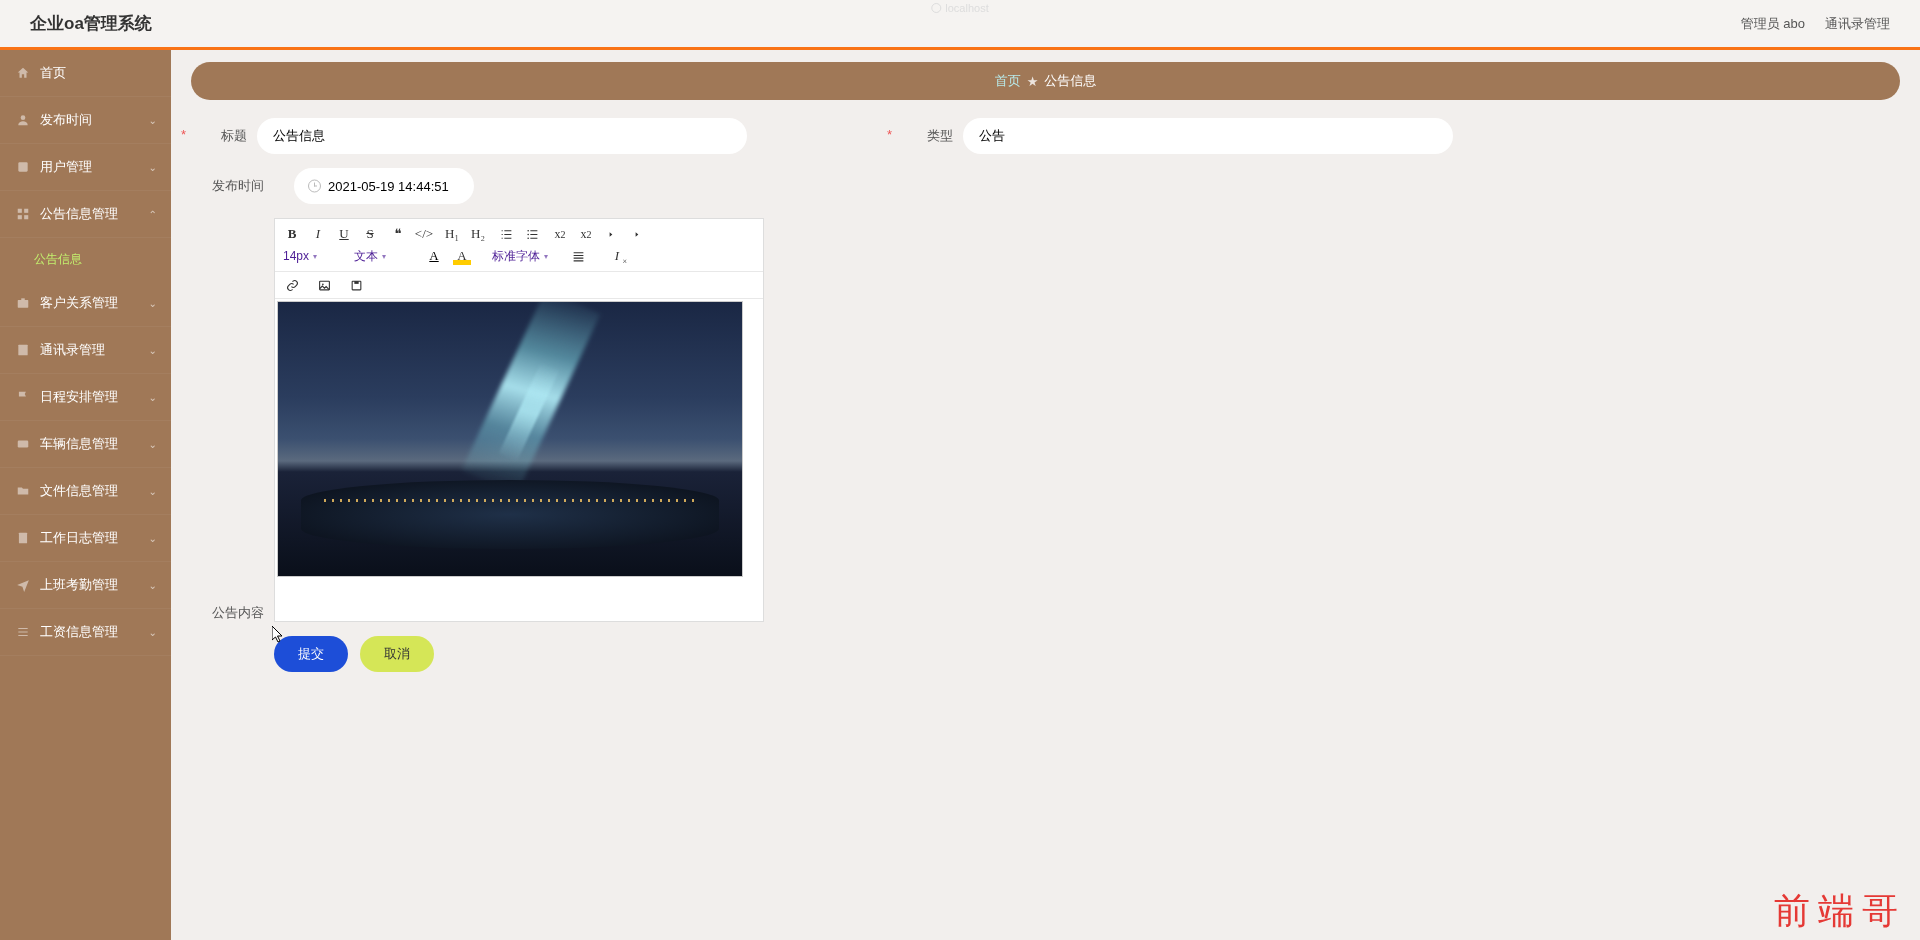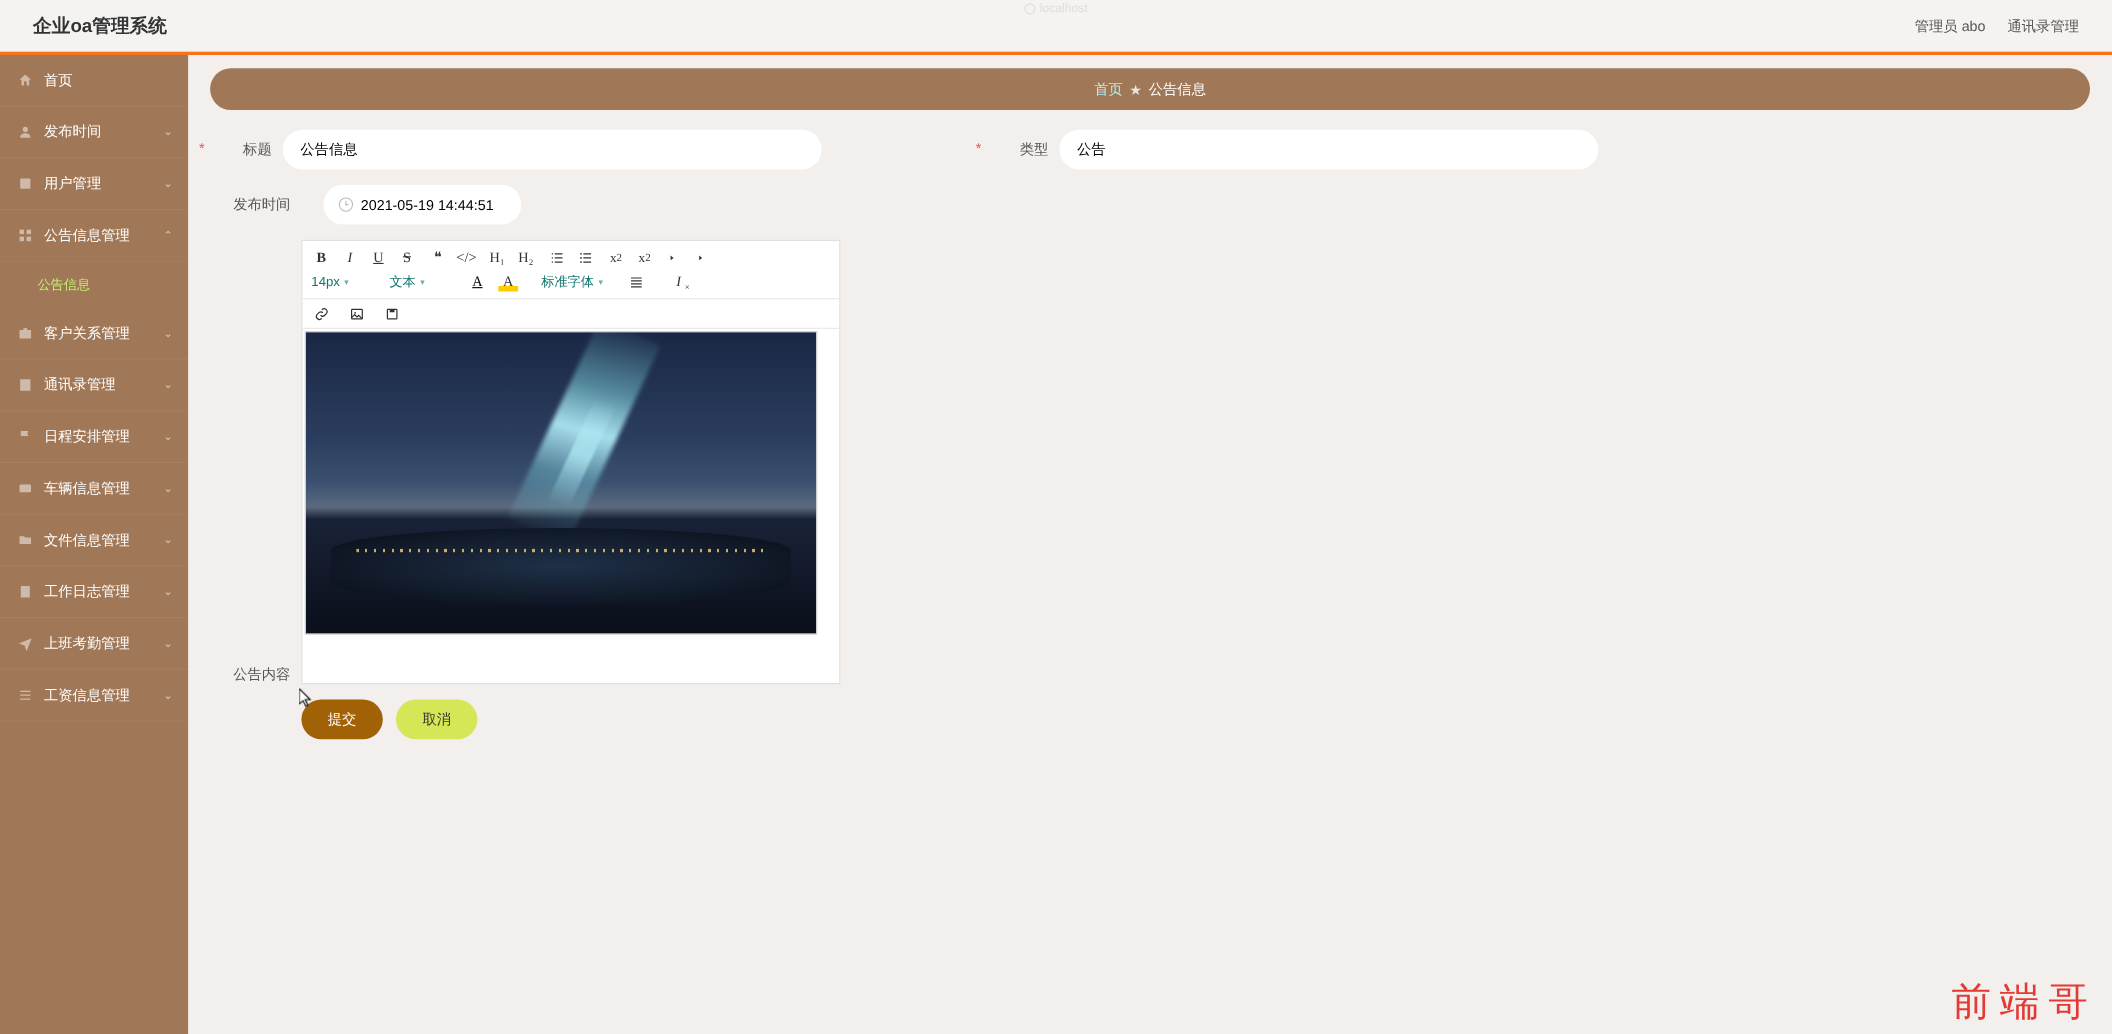--- a/index.html
+++ b/index.html
@@ -41,41 +41,41 @@
 .clabel { width: 56px; text-align: right; margin-right: 10px; font-size: 13px; color: #555; padding-top: 0; margin-left: 17px; }
 
 .editor { width: 490px; background: #fff; border: 1px solid #ddd; }
 .toolbar { border-bottom: 1px solid #e8e8e8; padding: 6px 8px; display: flex; flex-wrap: wrap; gap: 2px 10px; align-items: center; }
 .tool-group { display: flex; align-items: center; gap: 8px; }
 .tool-btn { width: 18px; height: 18px; display: flex; align-items: center; justify-content: center; font-size: 13px; color: #333; cursor: pointer; font-family: Georgia, serif; }
 .tool-btn.bold { font-weight: bold; }
 .tool-btn.italic { font-style: italic; }
 .tool-btn.under { text-decoration: underline; }
 .tool-btn.strike { text-decoration: line-through; }
-.tool-sel { font-size: 12px; color: #0f766e; display: flex; align-items: center; cursor: pointer; }
+.tool-sel { font-size: 12px; color: #4c1d95; display: flex; align-items: center; cursor: pointer; }
 .tool-sel::after { content: '▾'; font-size: 8px; margin-left: 4px; opacity: 0.6; }
 .tool-sel.wide { min-width: 50px; }
 .divider { width: 1px; height: 18px; }
 
 .toolbar-row2 { border-bottom: 1px solid #e8e8e8; padding: 4px 8px; display: flex; gap: 14px; align-items: center; }
 
 .editor-content { height: 322px; overflow-y: scroll; position: relative; padding: 2px; }
 .content-img { width: calc(100% - 18px); height: 276px; margin: 0; background: linear-gradient(to bottom, #1a2744 0%, #2b3d5e 35%, #3b5070 50%, #5b6a7e 58%, #1a2238 62%, #0a0f1a 100%); border: 1px solid #ccc; position: relative; overflow: hidden; }
 .comet { position: absolute; top: -10px; left: 48%; width: 60px; height: 200px; background: linear-gradient(170deg, rgba(130,220,230,0) 0%, rgba(130,220,230,0.5) 30%, rgba(180,240,250,0.9) 50%, rgba(130,220,230,0.4) 70%, rgba(130,220,230,0) 100%); transform: rotate(25deg); filter: blur(2px); }
 .comet2 { position: absolute; top: 60px; left: 52%; width: 20px; height: 100px; background: linear-gradient(170deg, rgba(130,220,230,0) 0%, rgba(180,240,250,0.7) 50%, rgba(130,220,230,0) 100%); transform: rotate(25deg); filter: blur(1px); }
 .lake { position: absolute; bottom: 10%; left: 5%; right: 5%; height: 25%; background: radial-gradient(ellipse at center, #1f3048 0%, #0d1420 80%); border-radius: 50% / 30%; }
 .lights { position: absolute; bottom: 27%; left: 10%; right: 10%; height: 3px; background: repeating-linear-gradient(90deg, #ffcc66 0px, #ffcc66 2px, transparent 2px, transparent 8px); opacity: 0.8; }
 .content-text { font-size: 12px; color: #333; padding: 8px 6px; line-height: 1.5; }
 .editor-content::-webkit-scrollbar { width: 14px; }
 .editor-content::-webkit-scrollbar-track { background: #f0f0f0; }
 .editor-content::-webkit-scrollbar-thumb { background: #c0c0c0; }
 
 .btn-row { margin-top: 14px; margin-left: 83px; display: flex; gap: 12px; }
 .btn { height: 36px; padding: 0 24px; border: none; border-radius: 18px; font-size: 13px; cursor: pointer; }
-.btn.primary { background: #a16207; color: #fff; }
+.btn.primary { background: #1d4ed8; color: #fff; }
 .btn.cancel { background: #d5e657; color: #333; }
 
 .watermark { position: fixed; bottom: 4px; right: 14px; font-size: 36px; color: #e53935; font-family: "SimSun", serif; letter-spacing: 8px; }
 
 .sicon svg { width: 14px; height: 14px; fill: rgba(255,255,255,0.7); display: block; }
 .tool-btn svg { width: 13px; height: 13px; fill: #333; }
 .sub-sup { font-size: 12px; position: relative; }
 
 .cursor-arrow { position: fixed; left: 272px; top: 626px; width: 12px; height: 18px; pointer-events: none; z-index: 999; }
 </style>

